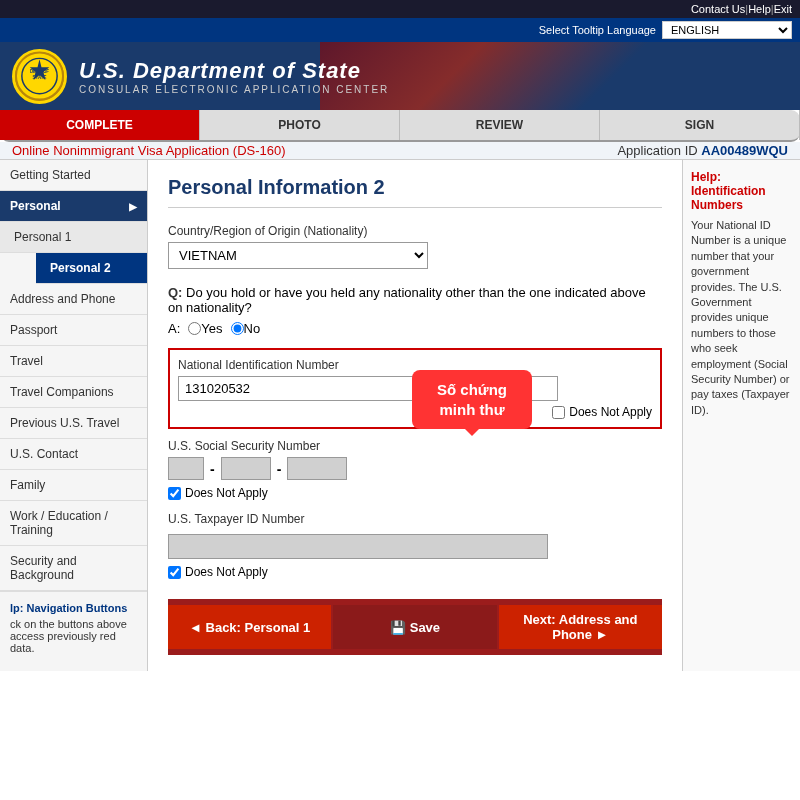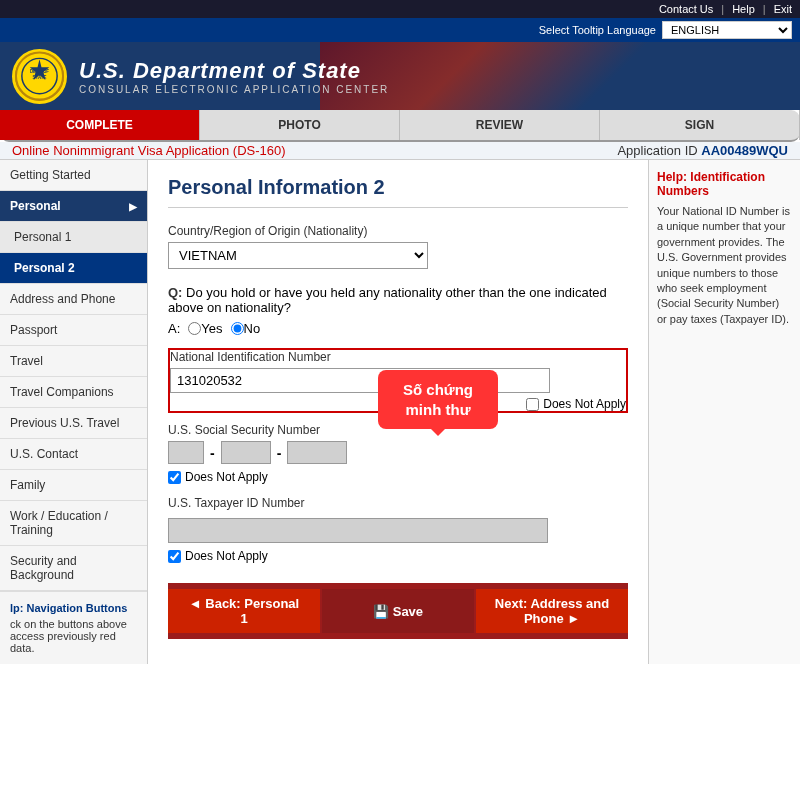--- a/index.html
+++ b/index.html
@@ -7,21 +7,20 @@
 
     
     .top-bar {
       background: #1a1a2e;
       color: #fff;
       font-size: 11px;
       display: flex;
       justify-content: flex-end;
       align-items: center;
       padding: 3px 8px;
-      gap: 8px;
     }
     .top-bar a { color: #fff; text-decoration: none; }
     .top-bar .separator { color: #999; }
 
     
     .tooltip-bar {
       background: #003580;
       color: #fff;
       font-size: 11px;
       display: flex;
@@ -155,21 +154,21 @@
     
     .content {
       flex: 1;
       padding: 16px 20px;
       background: #fff;
       position: relative;
     }
 
     
     .help-panel {
-      width: 152px;
+      width: 118px;
       flex-shrink: 0;
       background: #f9f9f9;
       border-left: 1px solid #ccc;
       padding: 10px 8px;
       font-size: 11px;
     }
     .help-panel .help-title {
       color: #cc0000;
       font-size: 12px;
       font-weight: bold;
@@ -209,20 +208,21 @@
       align-items: center;
       gap: 8px;
       margin-top: 6px;
       font-size: 13px;
     }
     .answer-row label { display: flex; align-items: center; gap: 0; cursor: pointer; }
 
     
     .id-field-wrapper {
       border: 2px solid #cc0000;
+      padding: 8px;
       margin: 10px 0;
       position: relative;
       background: #fff;
     }
     .id-field-wrapper .field-label { font-size: 12px; margin-bottom: 4px; }
     .id-input {
       width: 380px;
       padding: 4px 6px;
       border: 1px solid #999;
       font-size: 13px;
@@ -384,21 +384,21 @@
 
 <div class="main-layout">
 
   <div class="sidebar">
     <div class="sidebar-item">Getting Started</div>
     <div class="sidebar-item active">
       <span>Personal</span>
       <span class="arrow">▶</span>
     </div>
     <div class="sidebar-item sub">Personal 1</div>
-    <div class="sidebar-item sub" style="background:#003580;color:#fff;font-weight:bold;">Personal 2</div>
+    <div class="sidebar-item sub" style="background:#003580;color:#fff;font-weight:bold;margin-left:36px;">Personal 2</div>
     <div class="sidebar-item">Address and Phone</div>
     <div class="sidebar-item">Passport</div>
     <div class="sidebar-item">Travel</div>
     <div class="sidebar-item">Travel Companions</div>
     <div class="sidebar-item">Previous U.S. Travel</div>
     <div class="sidebar-item">U.S. Contact</div>
     <div class="sidebar-item">Family</div>
     <div class="sidebar-item">Work / Education / Training</div>
     <div class="sidebar-item">Security and Background</div>
 

